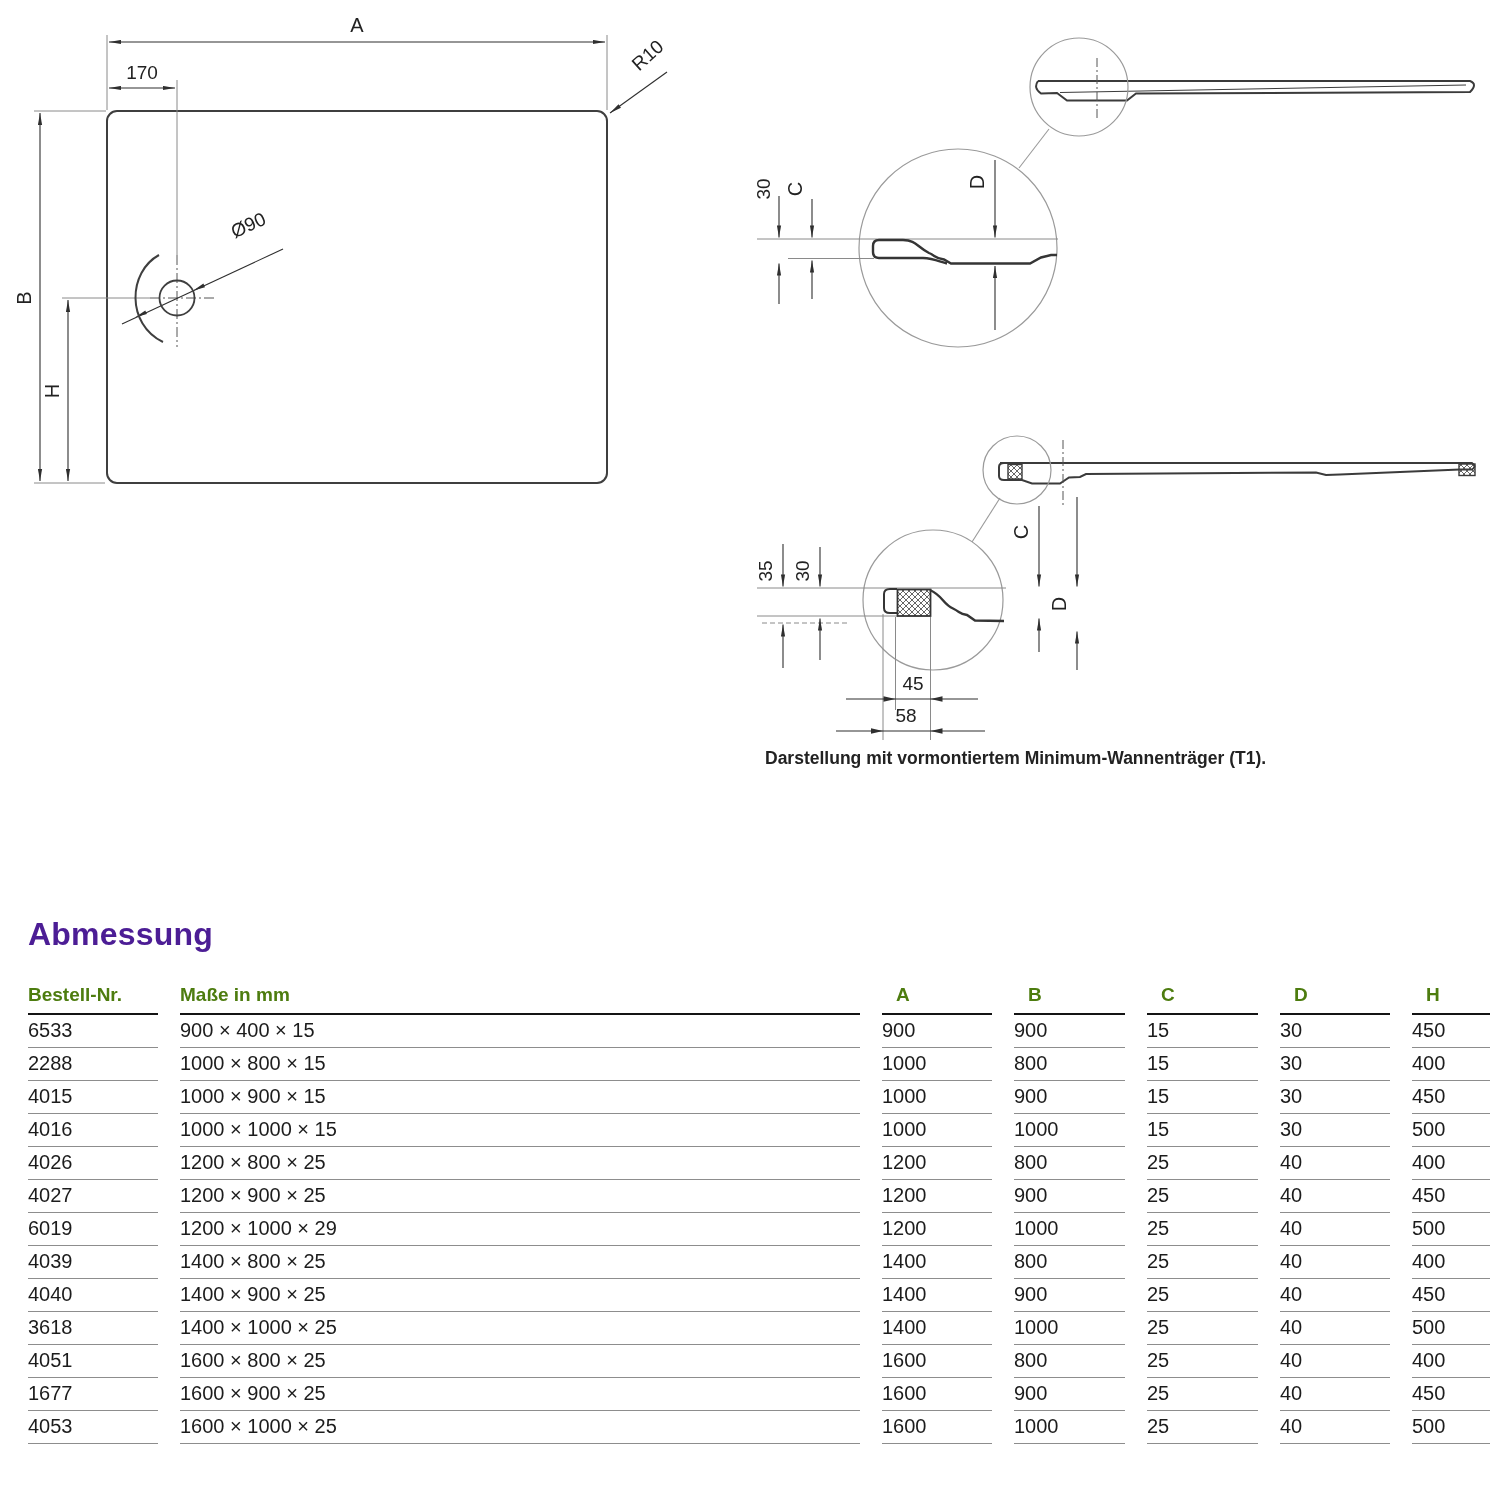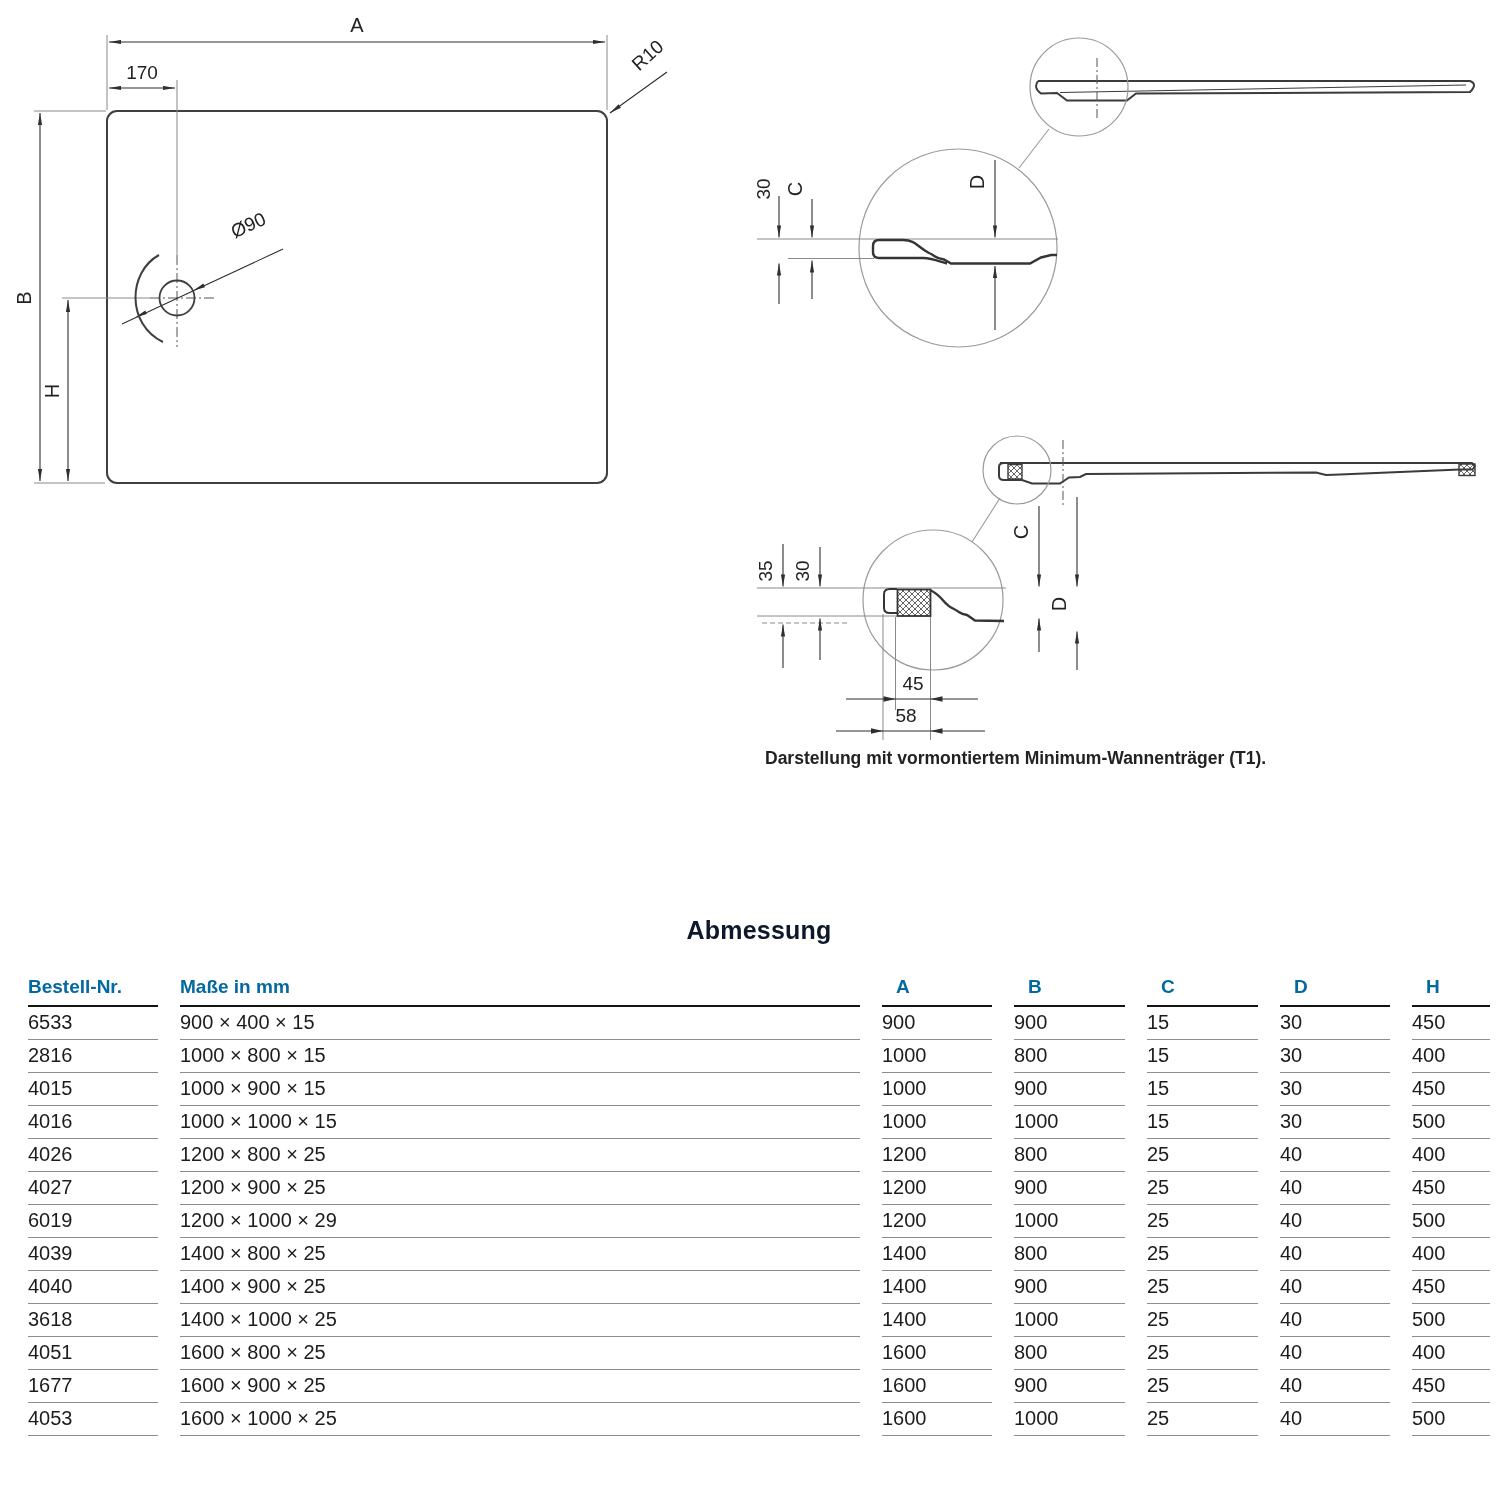--- a/index.html
+++ b/index.html
@@ -5,23 +5,23 @@
   html,body{margin:0;padding:0;background:#fff;}
   #page{position:relative;width:1500px;height:1500px;background:#fff;overflow:hidden;
         font-family:"Liberation Sans","DejaVu Sans",sans-serif;color:#1a1a1a;}
   #drawing{position:absolute;top:0;left:0;}
   #drawing text{fill:#222;font-family:"Liberation Sans","DejaVu Sans",sans-serif;}
   .lbl{font-size:20px;}
   .num{font-size:19px;}
   .cap{font-size:17.5px;font-weight:bold;fill:#111;}
 
   #table-section{position:absolute;left:28px;top:916px;width:1462px;}
-  #table-heading{font-size:25px;font-weight:bold;color:#0f172a;margin:0 0 31px 0;letter-spacing:.2px;text-align:center;}
+  #table-heading{font-size:32px;font-weight:bold;color:#4c1d95;margin:0 0 31px 0;letter-spacing:.2px;}
   #tbl{display:grid;grid-template-columns:130px 680px 110px 111px 111px 110px 78px;column-gap:22px;}
-  .hcell{font-size:19px;font-weight:bold;color:#0369a1;padding:0 0 7px 0;border-bottom:2.5px solid #141414;white-space:nowrap;}
+  .hcell{font-size:19px;font-weight:bold;color:#4d7c0f;padding:0 0 7px 0;border-bottom:2.5px solid #141414;white-space:nowrap;}
   .hcell.ind{padding-left:14px;}
   .cell{font-size:20px;color:#1c1c1c;padding:4px 0 5px 0;border-bottom:1.5px solid #8d8d8d;white-space:nowrap;}
 </style>
 </head>
 <body>
 
 <div id="page">
 
   <svg id="drawing" width="1500" height="880" viewBox="0 0 1500 880">
     <defs>
@@ -177,21 +177,21 @@
       <div class="hcell ind">D</div>
       <div class="hcell ind">H</div>
 
     <div class="cell">6533</div>
         <div class="cell">900 × 400 × 15</div>
         <div class="cell">900</div>
         <div class="cell">900</div>
         <div class="cell">15</div>
         <div class="cell">30</div>
         <div class="cell">450</div>
-        <div class="cell">2816</div>
+        <div class="cell">2288</div>
         <div class="cell">1000 × 800 × 15</div>
         <div class="cell">1000</div>
         <div class="cell">800</div>
         <div class="cell">15</div>
         <div class="cell">30</div>
         <div class="cell">400</div>
         <div class="cell">4015</div>
         <div class="cell">1000 × 900 × 15</div>
         <div class="cell">1000</div>
         <div class="cell">900</div>

